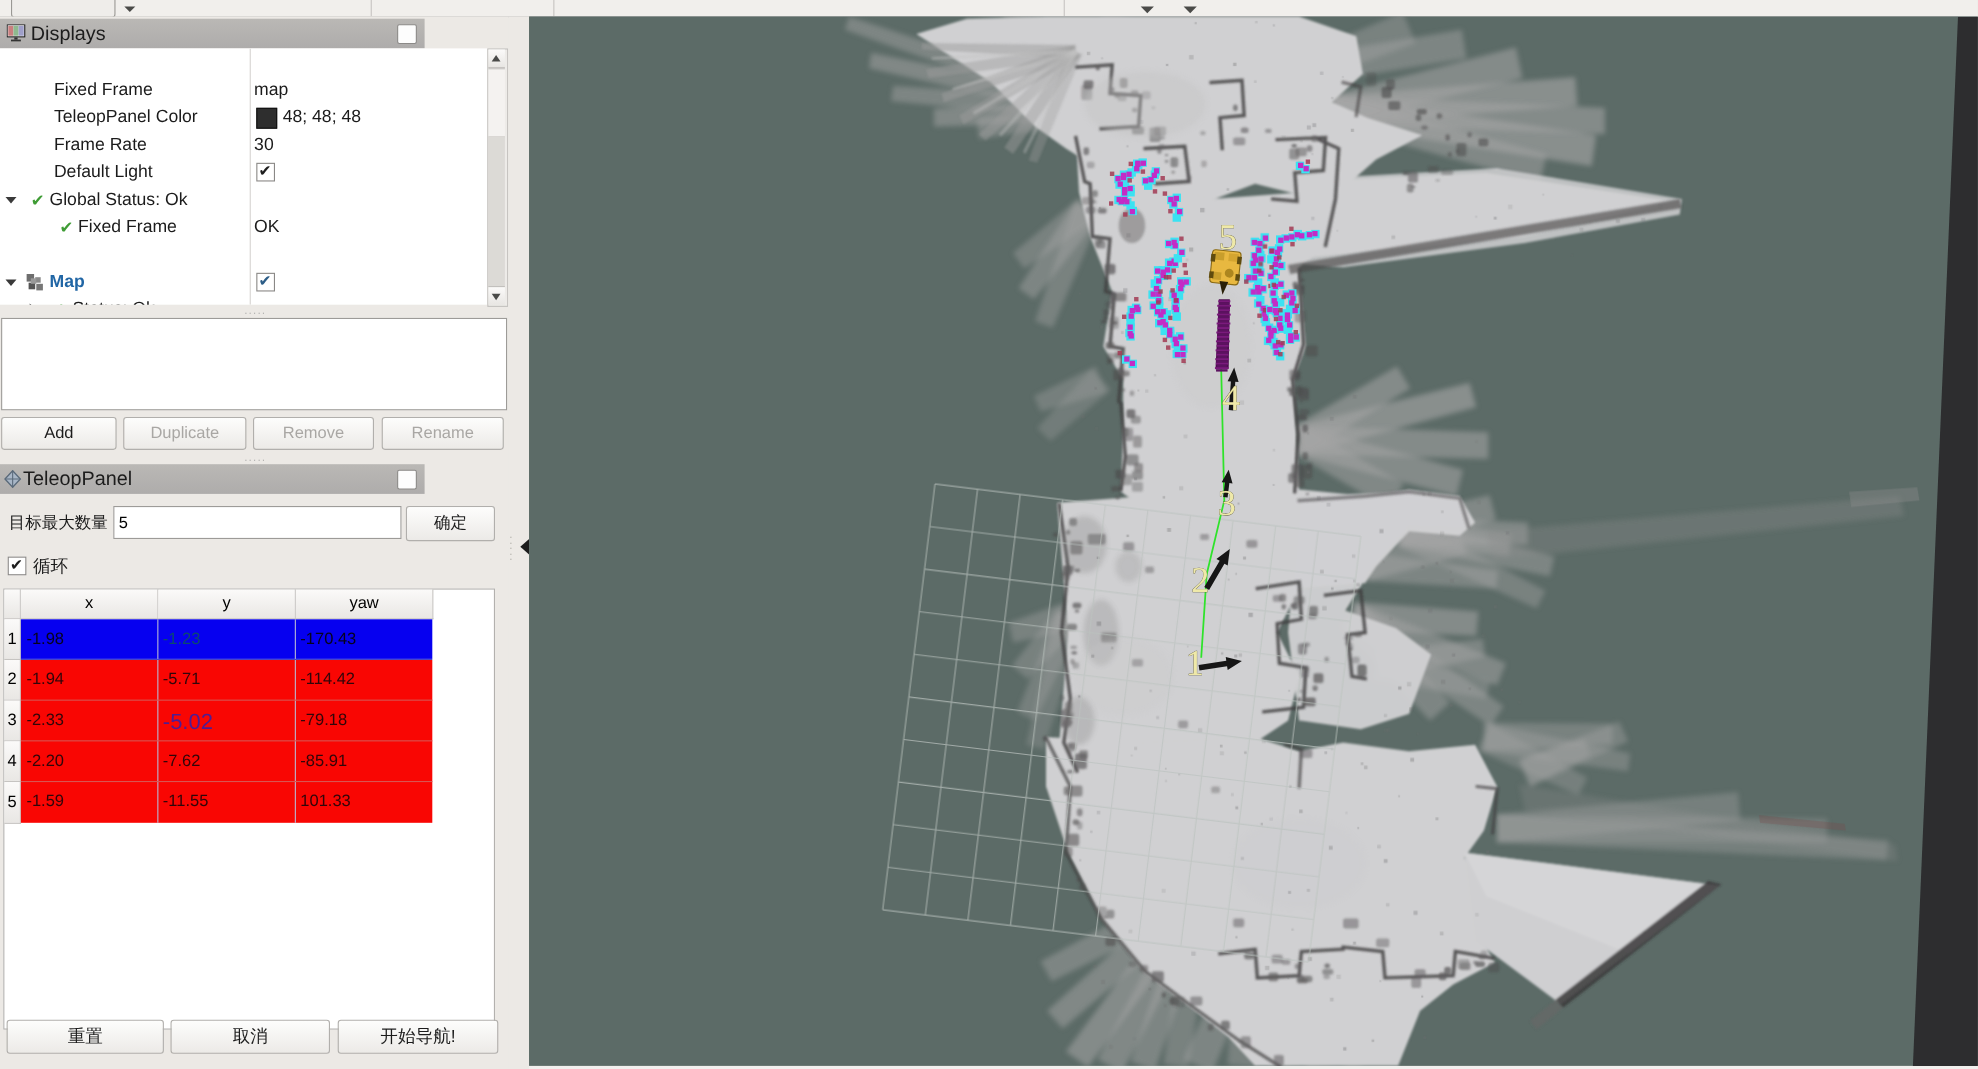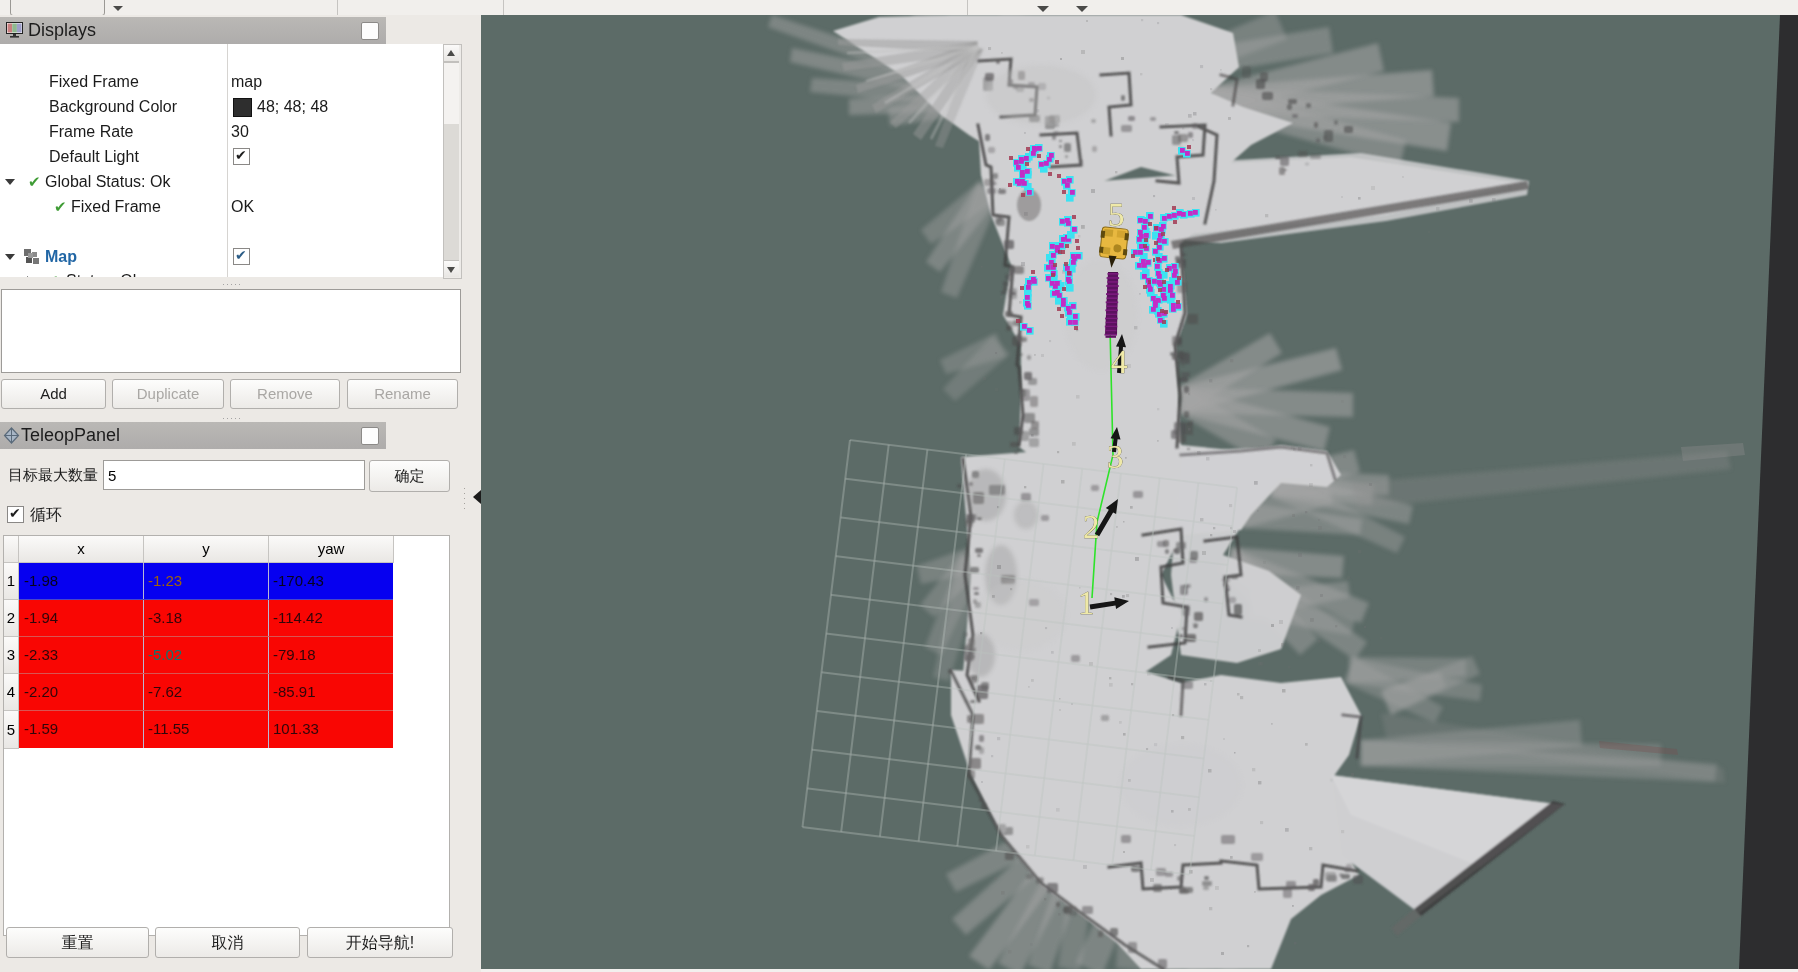--- a/index.html
+++ b/index.html
@@ -57,21 +57,21 @@
     <div class="floatbtn"></div>
   </div>
   <div id="tree">
     <div class="colsep"></div>
 
     <div class="trow" style="top:26px;">
         <span class="tname" style="left:49px;">Fixed Frame</span>
         <span class="tval">map</span>
       </div>
     <div class="trow" style="top:51px;">
-        <span class="tname" style="left:49px;">Background Color</span>
+        <span class="tname" style="left:49px;">TeleopPanel Color</span>
       <div class="abs" style="left:233px;top:3px;width:17px;height:17px;background:#2e2e2e;border:1px solid #111;"></div>
       <span class="tval" style="left:257px;">48; 48; 48</span>
       </div>
     <div class="trow" style="top:76px;">
         <span class="tname" style="left:49px;">Frame Rate</span>
         <span class="tval">30</span>
       </div>
     <div class="trow" style="top:101px;">
         <span class="tname" style="left:49px;">Default Light</span>
         <div class="cb" style="left:233px;top:3px;"></div>
@@ -154,27 +154,27 @@
 
     <div class="abs" style="left:15px;top:27px;width:374px;height:36px;background:#0600f0;"></div>
     <div class="abs" style="left:15px;top:64px;width:374px;height:148px;background:#f90603;"></div>
     <div class="abs" style="left:139px;top:27px;width:1px;height:185px;background:#b9b7d4;"></div>
     <div class="abs" style="left:264px;top:27px;width:1px;height:185px;background:#b9b7d4;"></div>
     <div class="abs" style="left:15px;top:63px;width:374px;height:1px;background:#4a45c8;"></div>
     <div class="abs" style="left:15px;top:100px;width:374px;height:1px;background:#d85552;"></div>
     <div class="abs" style="left:15px;top:137px;width:374px;height:1px;background:#d85552;"></div>
     <div class="abs" style="left:15px;top:174px;width:374px;height:1px;background:#d85552;"></div>
     <div class="abs" style="left:20px;top:36px;font-size:15px;color:#07031c;">-1.98</div>
-    <div class="abs" style="left:144px;top:36px;font-size:15px;color:#a16207;">-1.23</div>
+    <div class="abs" style="left:144px;top:36px;font-size:15px;color:#0c4a6e;">-1.23</div>
     <div class="abs" style="left:269px;top:36px;font-size:15px;color:#07031c;">-170.43</div>
     <div class="abs" style="left:20px;top:73px;font-size:15px;color:#30060a;">-1.94</div>
-    <div class="abs" style="left:144px;top:73px;font-size:15px;color:#30060a;">-3.18</div>
+    <div class="abs" style="left:144px;top:73px;font-size:15px;color:#30060a;">-5.71</div>
     <div class="abs" style="left:269px;top:73px;font-size:15px;color:#30060a;">-114.42</div>
     <div class="abs" style="left:20px;top:110px;font-size:15px;color:#30060a;">-2.33</div>
-    <div class="abs" style="left:144px;top:110px;font-size:15px;color:#0f766e;">-5.02</div>
+    <div class="abs" style="left:144px;top:110px;font-size:20px;color:#4c1d95;">-5.02</div>
     <div class="abs" style="left:269px;top:110px;font-size:15px;color:#30060a;">-79.18</div>
     <div class="abs" style="left:20px;top:147px;font-size:15px;color:#30060a;">-2.20</div>
     <div class="abs" style="left:144px;top:147px;font-size:15px;color:#30060a;">-7.62</div>
     <div class="abs" style="left:269px;top:147px;font-size:15px;color:#30060a;">-85.91</div>
     <div class="abs" style="left:20px;top:184px;font-size:15px;color:#30060a;">-1.59</div>
     <div class="abs" style="left:144px;top:184px;font-size:15px;color:#30060a;">-11.55</div>
     <div class="abs" style="left:269px;top:184px;font-size:15px;color:#30060a;">101.33</div>
   </div>
 
   <div class="qbtn" style="left:6px;top:912px;width:141px;height:29px;line-height:29px;font-size:16px;">重置</div>

